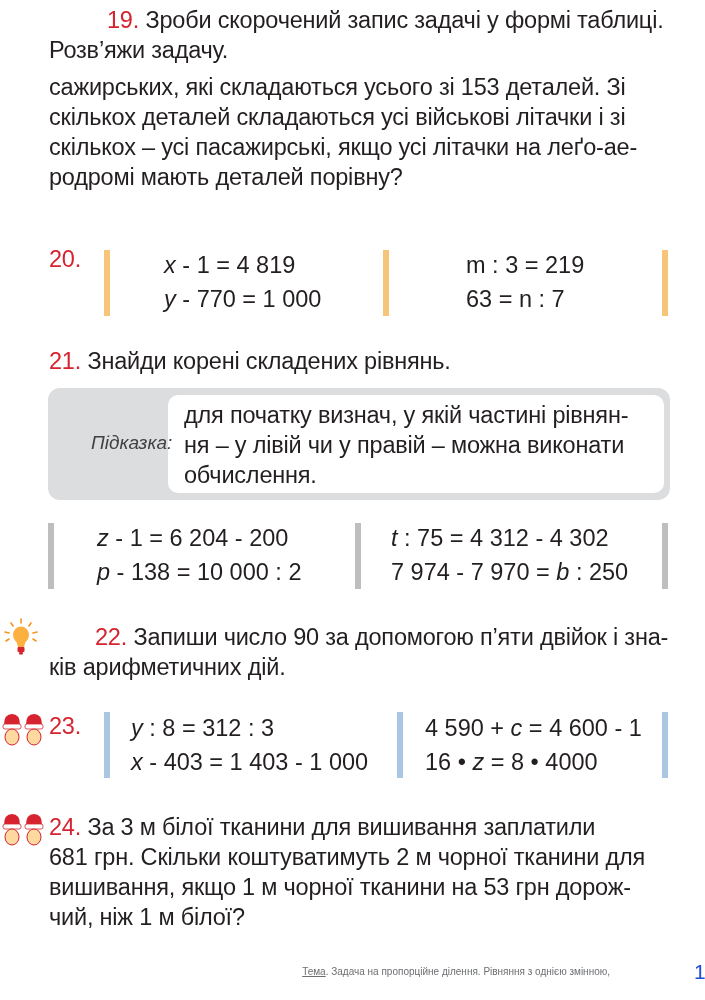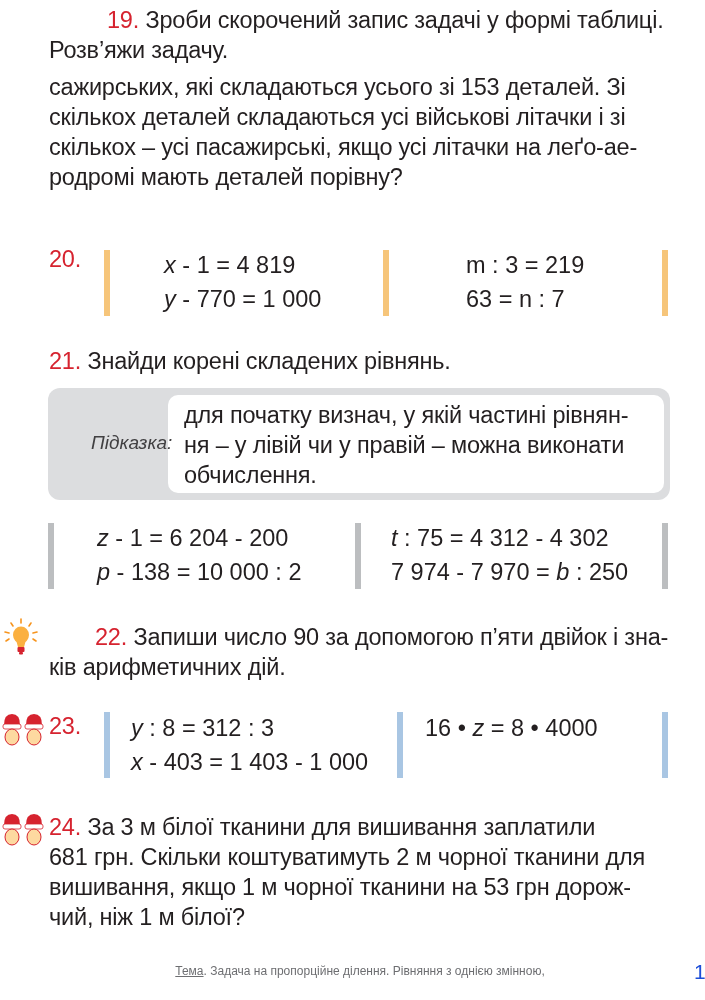--- a/index.html
+++ b/index.html
@@ -9,21 +9,21 @@
   }
   .abs { position:absolute; }
   .num { color:#d6232f; font-weight:normal; }
   .para { font-size:23.5px; line-height:30px; letter-spacing:-0.2px; }
   .just { text-align:justify; text-align-last:left; }
   .eq { font-size:23.5px; line-height:34px; white-space:nowrap; }
   .bar { position:absolute; width:6px; }
   .v { font-style:italic; }
   .hint-box { position:absolute; left:48px; top:388px; width:622px; height:112px; background:#dcdddf; border-radius:12px; }
   .hint-inner { position:absolute; left:168px; top:395px; width:496px; height:98px; background:#ffffff; border-radius:10px; }
-  .footer { font-size:12px; color:#6d6e71; line-height:19px; text-align:center; }
+  .footer { font-size:10px; color:#6d6e71; line-height:19px; text-align:right; }
 </style>
 </head>
 <body>
 
 <div class="abs para just" style="left:107px;top:5px;width:562px;">
   <span class="num">19.</span><span> Зроби скорочений запис задачі у формі таблиці.</span>
 </div>
 <div class="abs para" style="left:49px;top:35px;">Розв’яжи задачу.</div>
 
 <div class="abs para just" style="left:49px;top:72px;width:621px;">
@@ -105,20 +105,21 @@
 </div>
 <div class="abs para num" style="left:49px;top:711px;">23.</div>
 <div class="bar" style="left:104px;top:712px;height:66px;background:#a9c6e3;"></div>
 <div class="bar" style="left:397px;top:712px;height:66px;background:#a9c6e3;"></div>
 <div class="bar" style="left:662px;top:712px;height:66px;background:#a9c6e3;"></div>
 <div class="abs eq" style="left:131px;top:711px;">
   <div><span class="v">y</span><span> : 8 = 312 : 3</span></div>
   <div><span class="v">x</span><span> - 403 = 1 403 - 1 000</span></div>
 </div>
 <div class="abs eq" style="left:425px;top:711px;">
+  <div><span>4 590 + </span><span class="v">c</span><span> = 4 600 - 1</span></div>
   <div><span>16 • </span><span class="v">z</span><span> = 8 • 4000</span></div>
 </div>
 
 <div class="abs" style="left:1px;top:811px;width:44px;height:36px;">
   <svg width="44" height="36" viewBox="0 0 44 36">
     <path d="M3 14 Q3 3 11 3 Q19 3 19 14 Z" fill="#d6232f"></path>
     <path d="M25 14 Q25 3 33 3 Q41 3 41 14 Z" fill="#d6232f"></path>
     <rect x="2" y="13" width="18" height="5" rx="2" fill="#fff" stroke="#d6232f" stroke-width="0.8"></rect>
     <rect x="24" y="13" width="18" height="5" rx="2" fill="#fff" stroke="#d6232f" stroke-width="0.8"></rect>
     <ellipse cx="11" cy="26" rx="7" ry="8" fill="#fdd9a0" stroke="#d6232f" stroke-width="1"></ellipse>

